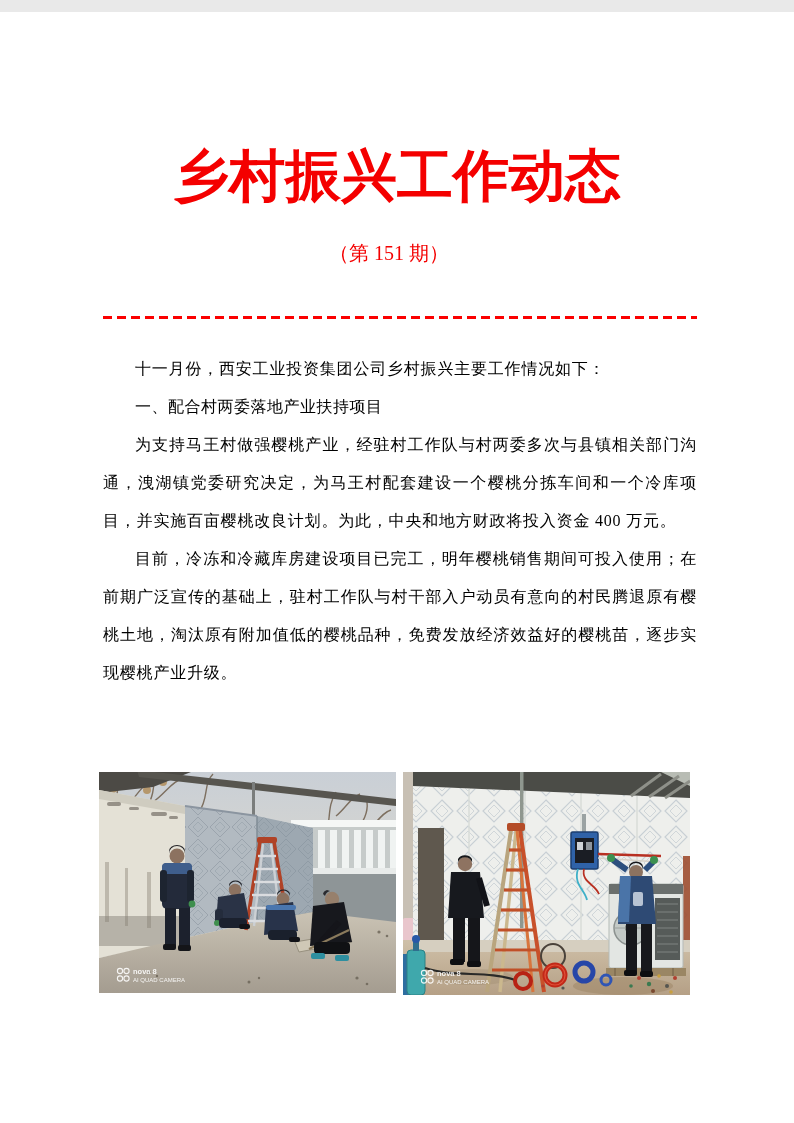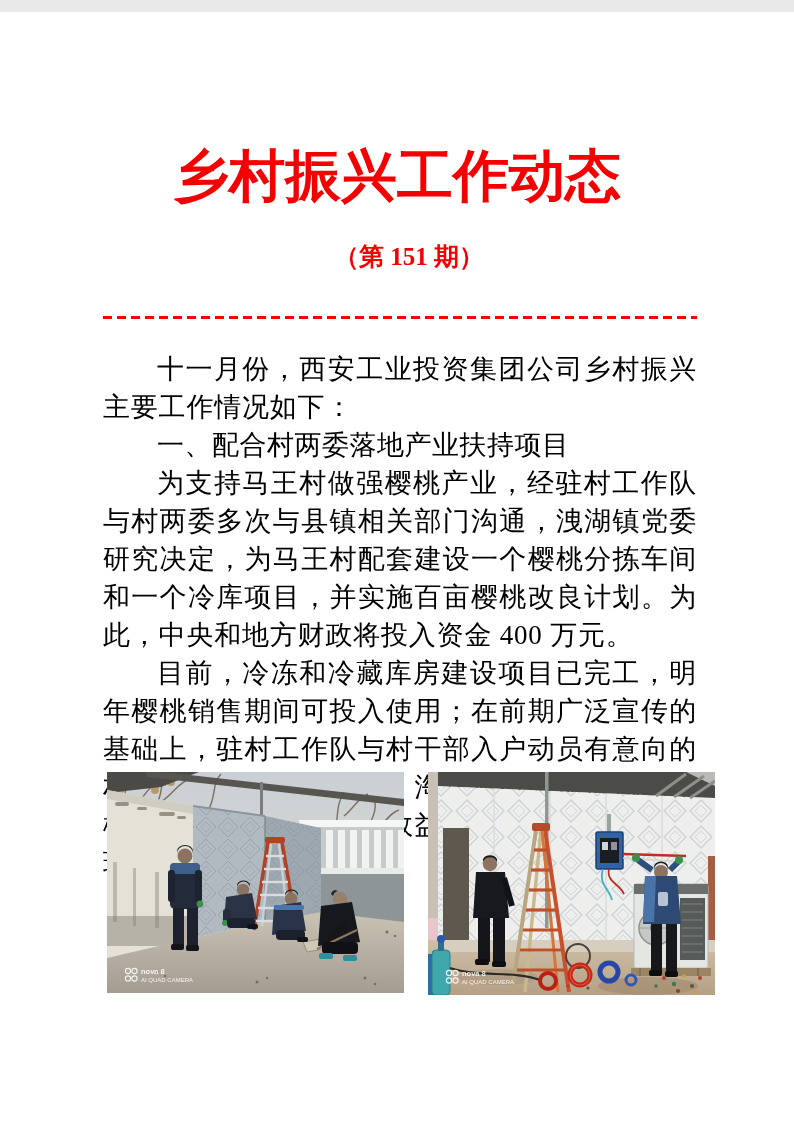--- a/index.html
+++ b/index.html
@@ -14,45 +14,45 @@
     color: #000;
   }
   .doc-title {
     position: absolute; top: 128px; left: 100px; width: 594px;
     text-align: center;
     font-size: 56px; line-height: 1.3; font-weight: bold;
     color: #f40000;
     letter-spacing: 0px;
   }
   .doc-issue {
-    position: absolute; top: 228px; left: 112px; width: 594px;
+    position: absolute; top: 228px; left: 92px; width: 594px;
     text-align: center;
-    font-size: 25px; font-weight: bold;
+    font-size: 20px; font-weight: normal;
     color: #f40000;
   }
   .separator {
     position: absolute; top: 304px; left: 103px; width: 594px; height: 3px;
     background: repeating-linear-gradient(to right, #fb0000 0px, #fb0000 9px, transparent 9px, transparent 14px);
   }
   .body-text {
     position: absolute; top: 338px; left: 103px; width: 594px;
-    font-size: 27px; line-height: 38px;
+    font-size: 16px; line-height: 38px;
     letter-spacing: 0.8px;
     text-align: justify;
   }
   .body-text p { text-indent: 2em; margin: 0; }
   .section-heading {
     font-family: "Liberation Sans", "DejaVu Sans", sans-serif;
     font-weight: normal;
     text-indent: 2em;
     letter-spacing: 0.5px;
   }
   .photos {
-    position: absolute; top: 760px; left: 107px;
-    display: flex; gap: 24px;
+    position: absolute; top: 760px; left: 99px;
+    display: flex; gap: 7px;
   }
   .photos figure { margin: 0; line-height: 0; }
   .wm-text {
     font-family: "Liberation Sans", "DejaVu Sans", sans-serif;
     fill: rgba(255,255,255,0.88);
   }
 </style>
 </head>
 <body>
 

